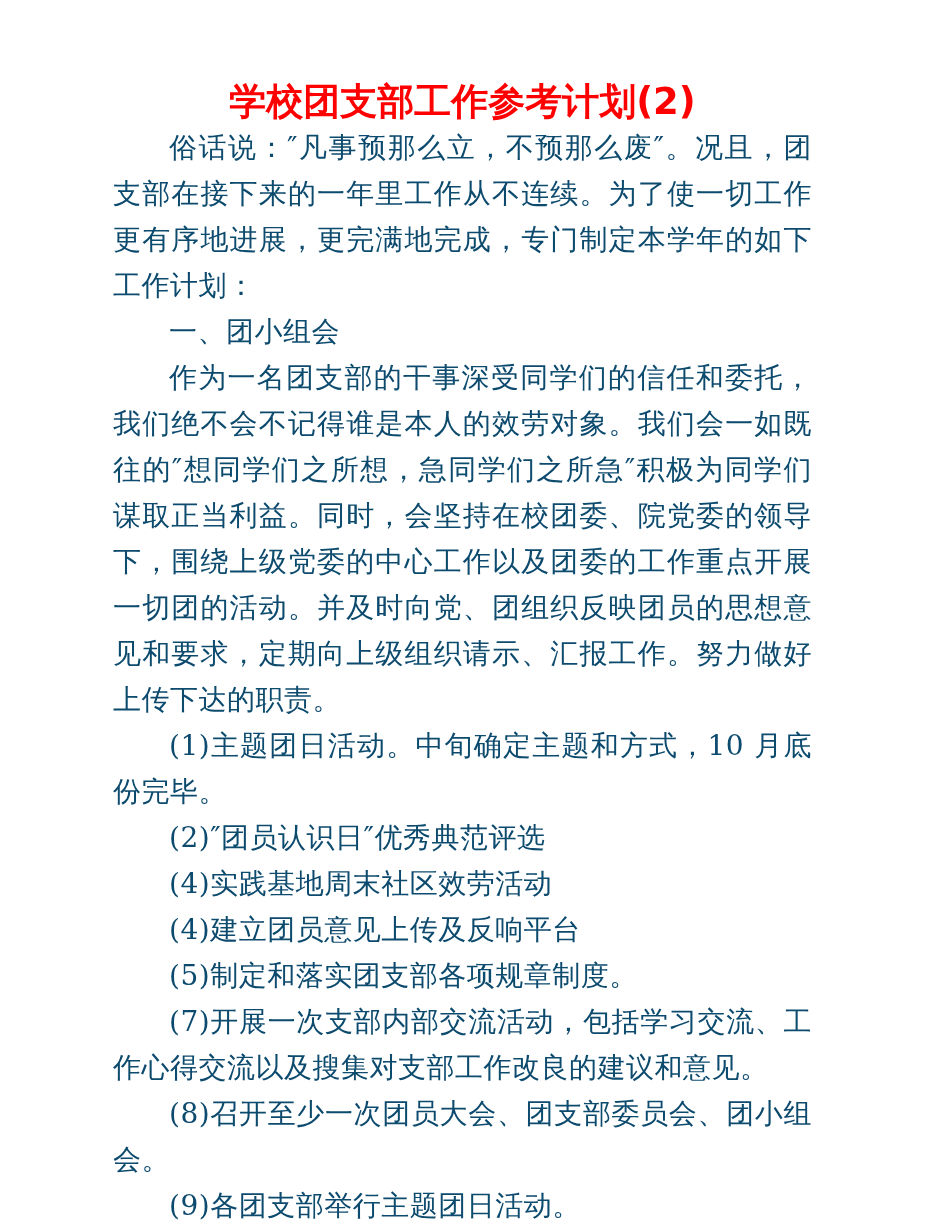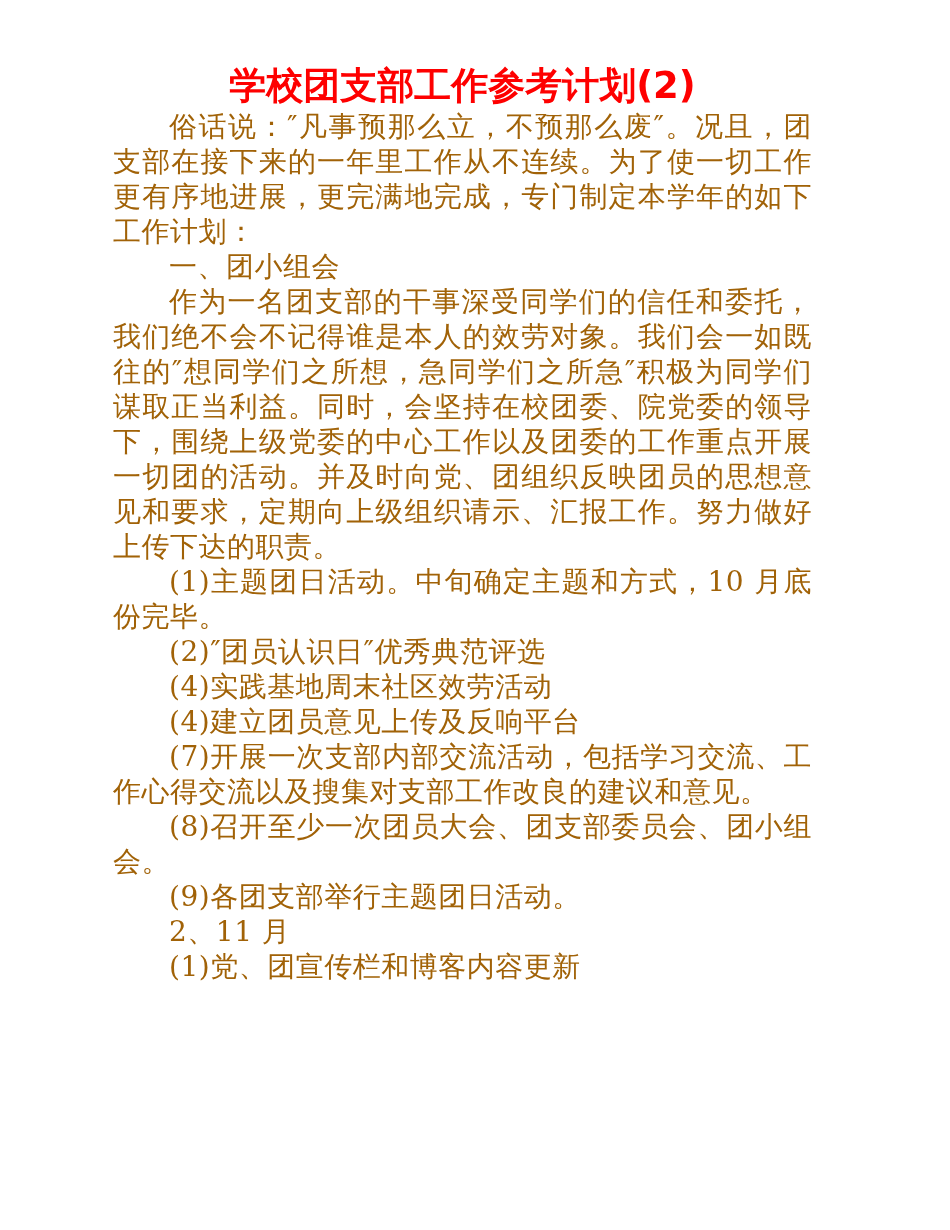--- a/index.html
+++ b/index.html
@@ -6,59 +6,60 @@
     margin: 0;
     padding: 0;
     background: #ffffff;
   }
   .page {
     position: relative;
     width: 950px;
     height: 1230px;
     background: #ffffff;
     box-sizing: border-box;
-    padding: 62px 138px 0 113px;
+    padding: 78px 138px 0 113px;
     overflow: hidden;
   }
   .doc-title {
     margin: 0 0 0 0;
     font-family: "DejaVu Sans", "Liberation Sans", sans-serif;
     font-weight: bold;
     font-size: 37px;
     line-height: 47px;
     color: #fe0000;
     text-align: center;
     white-space: nowrap;
   }
   .doc-body {
     margin: 0;
   }
   .para {
     margin: 0;
     font-family: "DejaVu Serif", "Liberation Serif", serif;
     font-size: 28px;
-    line-height: 35px;
-    color: #a16207;
+    line-height: 46px;
+    color: #0c4a6e;
     text-indent: 2em;
     text-align: justify;
     letter-spacing: 0.5px;
   }
 </style>
 </head>
 <body>
 
 <div class="page">
   <h1 class="doc-title">学校团支部工作参考计划(2)</h1>
   <div class="doc-body">
       <p class="para">俗话说：″凡事预那么立，不预那么废″。况且，团支部在接下来的一年里工作从不连续。为了使一切工作更有序地进展，更完满地完成，专门制定本学年的如下工作计划：</p>
       <p class="para">一、团小组会</p>
       <p class="para">作为一名团支部的干事深受同学们的信任和委托，我们绝不会不记得谁是本人的效劳对象。我们会一如既往的″想同学们之所想，急同学们之所急″积极为同学们谋取正当利益。同时，会坚持在校团委、院党委的领导下，围绕上级党委的中心工作以及团委的工作重点开展一切团的活动。并及时向党、团组织反映团员的思想意见和要求，定期向上级组织请示、汇报工作。努力做好上传下达的职责。</p>
       <p class="para">(1)主题团日活动。中旬确定主题和方式，10 月底份完毕。</p>
       <p class="para">(2)″团员认识日″优秀典范评选</p>
       <p class="para">(4)实践基地周末社区效劳活动</p>
       <p class="para">(4)建立团员意见上传及反响平台</p>
+      <p class="para">(5)制定和落实团支部各项规章制度。</p>
       <p class="para">(7)开展一次支部内部交流活动，包括学习交流、工作心得交流以及搜集对支部工作改良的建议和意见。</p>
       <p class="para">(8)召开至少一次团员大会、团支部委员会、团小组会。</p>
       <p class="para">(9)各团支部举行主题团日活动。</p>
       <p class="para">2、11 月</p>
       <p class="para">(1)党、团宣传栏和博客内容更新</p>
     </div>
 </div>
 
 </body></html>

